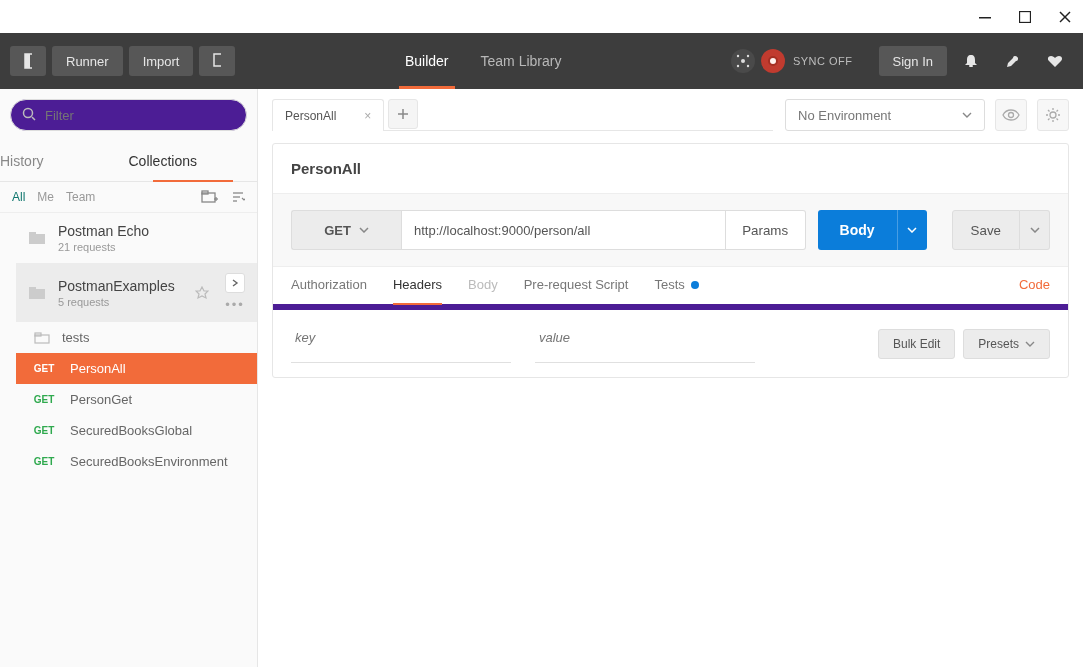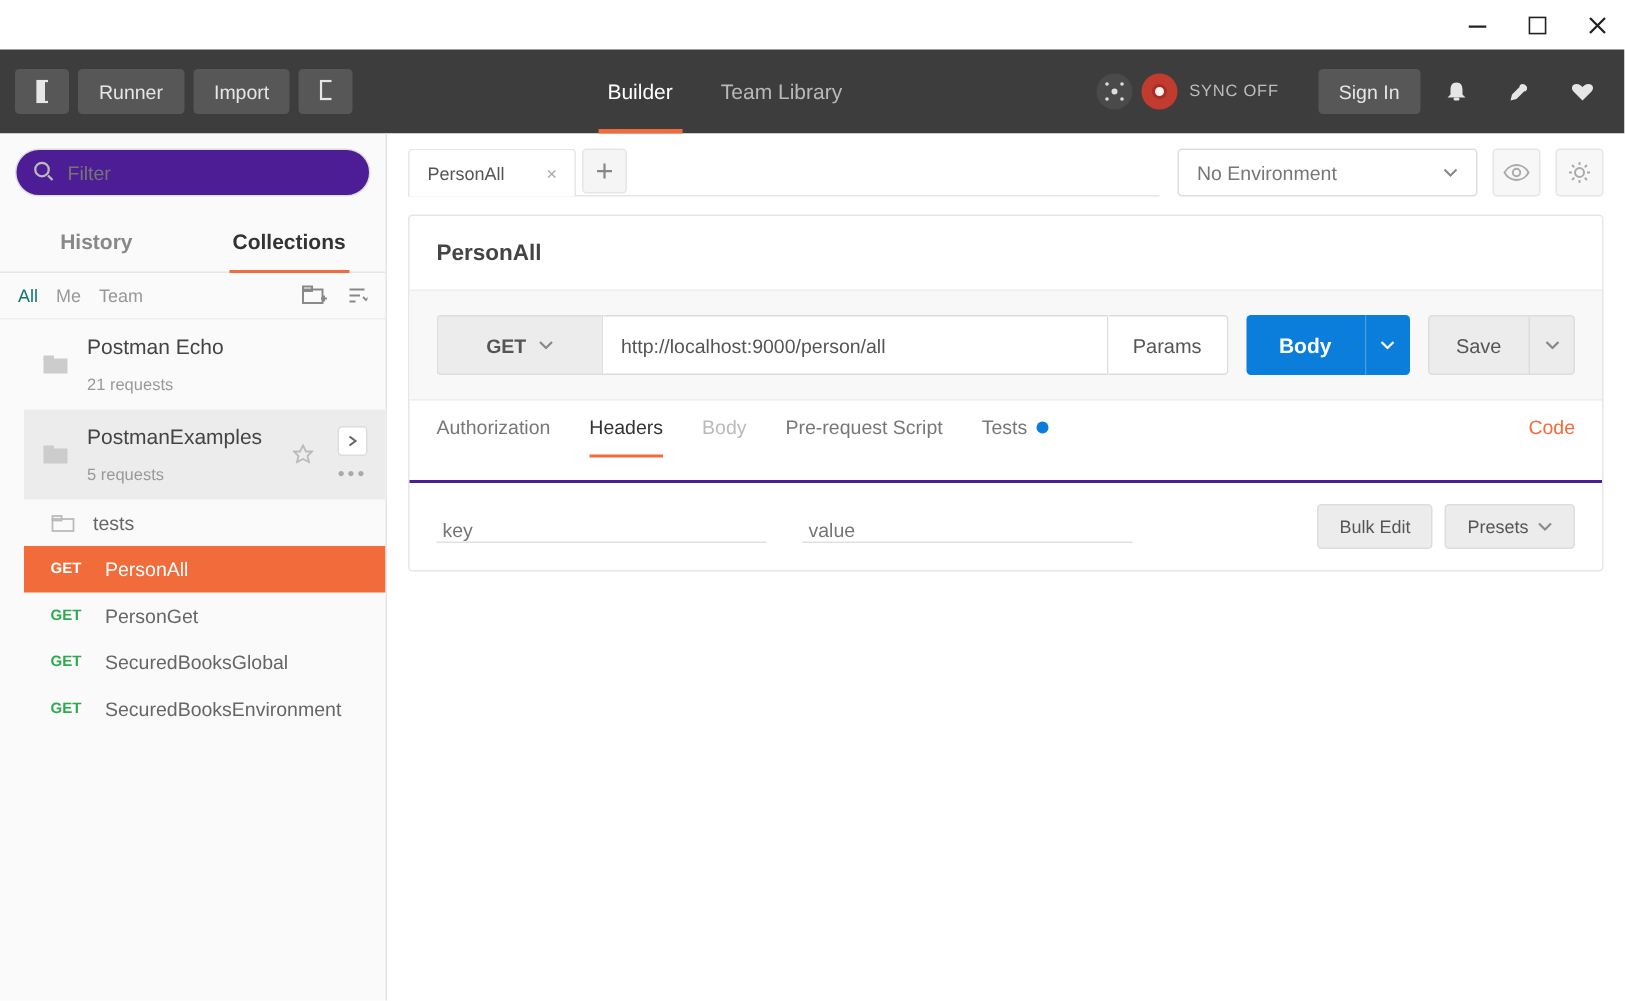--- a/index.html
+++ b/index.html
@@ -29,33 +29,33 @@
 .layout { display: flex; height: calc(667px - 33px - 44px); }
 .sidebar { width: 258px; background: #fafafa; border-right: 1px solid #e6e6e6; display: flex; flex-direction: column; }
 .content { flex: 1; background: #fff; display: flex; flex-direction: column; }
 
 
 .search-wrap { padding: 10px; }
 .search-input { width: 100%; height: 32px; border: 1px solid #ddd; border-radius: 16px; padding: 0 14px 0 34px; font-size: 13px; color: #888; background: #4c1d95; }
 .search-wrap { position: relative; }
 .search-icon { position: absolute; left: 22px; top: 18px; color: #bbb; }
 .side-tabs { display: flex; border-bottom: 1px solid #e6e6e6; }
-.side-tabs .stab { flex: 1; text-align: center; padding: 12px 0; color: #888; font-size: 14px; cursor: pointer; position: relative; font-weight: bold; }
+.side-tabs .stab { flex: 1; text-align: left; padding: 12px 0; color: #888; font-size: 14px; cursor: pointer; position: relative; }
 .side-tabs .stab.active { color: #333; }
 .side-tabs .stab.active::after { content:""; position:absolute; left:24px; right:24px; bottom:-1px; height:2px; background:#f26b3a; }
 .filter-row { display:flex; align-items:center; padding: 8px 12px; gap:12px; border-bottom: 1px solid #eee; font-size:12px; color:#999; }
 .filter-row .fr-right { margin-left:auto; display:flex; gap:12px; color:#888; }
 .filter-row .f-sel { color:#0f766e; }
 .collections-list { flex:1; overflow:auto;padding-left:16px; }
 .collection { }
 .col-header { display:flex; align-items:center; padding: 10px 12px; gap:12px; cursor:pointer; }
 .col-header.selected { background:#ececec; }
 .folder-icon { color:#bbb; }
 .col-title { font-size:14px; color:#444; }
-.col-sub { font-size:11px; color:#999; margin-top:12px; }
+.col-sub { font-size:11px; color:#999; margin-top:2px; }
 .col-head-right { margin-left:auto; display:flex; flex-direction:column; align-items:center; gap:4px; color:#888; }
 .star-icon { color:#bbb; }
 .chevron-box { width:20px; height:20px; border:1px solid #ddd; border-radius:3px; display:flex; align-items:center; justify-content:center; background:#fff; }
 .dots { letter-spacing:2px; color:#aaa; }
 .sub-folder { display:flex; align-items:center; padding: 8px 12px 8px 18px; gap:12px; font-size:13px; color:#666; cursor:pointer; }
 .request-item { display:flex; align-items:center; padding: 8px 12px 8px 14px; gap:12px; font-size:13px; cursor:pointer; }
 .request-item.active { background:#f26b3a; color:#fff; }
 .method-label { font-size:10px; font-weight:700; width:28px; text-align:center; }
 .request-item .method-label { color:#2fa94e; }
 .request-item.active .method-label { color:#fff; }
@@ -74,34 +74,34 @@
 
 .main-panel { margin: 12px 14px; border:1px solid #e6e6e6; border-radius:3px; padding:0; }
 .req-name-row { padding:16px 18px; font-size:15px; font-weight:600; color:#444; border-bottom:1px solid #eee; }
 .url-row { padding:16px 18px; display:flex; gap:0; align-items:stretch; background:#f8f8f8; border-bottom:1px solid #eee; }
 .method-select { width:110px; height:40px; border:1px solid #ddd; border-right:none; background:#ececec; display:flex; align-items:center; justify-content:center; gap:8px; font-weight:700; color:#555; border-radius:3px 0 0 3px; cursor:pointer; }
 .url-input { flex:1; height:40px; border:1px solid #ddd; padding:0 12px; font-size:13px; color:#555; background:#fff; }
 .params-btn { width:80px; height:40px; border:1px solid #ddd; border-left:none; background:#fff; color:#555; border-radius:0 3px 3px 0; cursor:pointer; }
 .send-group { display:flex; margin-left:12px; }
 .send-btn { height:40px; padding:0 22px; background:#0b7dda; color:#fff; border:none; font-size:14px; font-weight:600; border-radius:3px 0 0 3px; cursor:pointer; }
 .send-drop { width:30px; height:40px; background:#0b7dda; border:none; border-left:1px solid rgba(255,255,255,0.25); border-radius:0 3px 3px 0; color:#fff; display:flex; align-items:center; justify-content:center; cursor:pointer; }
-.save-group { display:flex; margin-left:12px;align-items:center; }
+.save-group { display:flex; margin-left:25px;align-items:center; }
 .save-btn { height:40px; padding:0 18px; background:#ececec; border:1px solid #ddd; color:#555; border-radius:3px 0 0 3px; cursor:pointer; }
 .save-drop { width:30px; height:40px; background:#ececec; border:1px solid #ddd; border-left:none; border-radius:0 3px 3px 0; color:#888; display:flex; align-items:center; justify-content:center; cursor:pointer; }
 
-.sub-tabs { display:flex; align-items:center; padding: 10px 18px 16px 18px; gap:26px; border-bottom:2px solid #4c1d95; position:relative; }
+.sub-tabs { display:flex; align-items:center; padding: 10px 18px 0 18px; gap:26px; border-bottom:6px solid #4c1d95; position:relative; }
 .sub-tabs .sub-tab { padding-bottom:12px; color:#777; font-size:13px; cursor:pointer; position:relative; display:flex; align-items:center; gap:6px; }
 .sub-tabs .sub-tab.active { color:#333; }
 .sub-tabs .sub-tab.active::after { content:""; position:absolute; left:0; right:0; bottom:-1px; height:2px; background:#f26b3a; }
 .sub-tabs .sub-tab.dim { color:#bbb; }
 .indicator-dot { width:8px; height:8px; border-radius:50%; background:#0b7dda; }
 .code-link { margin-left:auto; color:#f26b3a; font-size:13px; cursor:pointer; padding-bottom:12px; }
 
 .kv-row { display:flex; padding:14px 18px; gap:24px; align-items:center; }
-.kv-input { flex:0 0 220px; border:none; border-bottom:1px solid #e0e0e0; padding:6px 4px 0 4px; font-size:13px; color:#7f1d1d; background:transparent; }
+.kv-input { flex:0 0 220px; border:none; border-bottom:1px solid #e0e0e0; padding:6px 4px 17px 4px; font-size:13px; color:#7f1d1d; background:transparent;font-style:italic; }
 .kv-actions { margin-left:auto; display:flex; gap:8px; }
 .small-btn { height:30px; padding:0 14px; background:#ececec; border:1px solid #ddd; border-radius:3px; color:#555; font-size:12px; cursor:pointer; display:flex; align-items:center; gap:6px; }
 
 svg { display:block; }
 </style>
 </head>
 <body>
 
 <div class="window-controls">
   <span class="wc">

